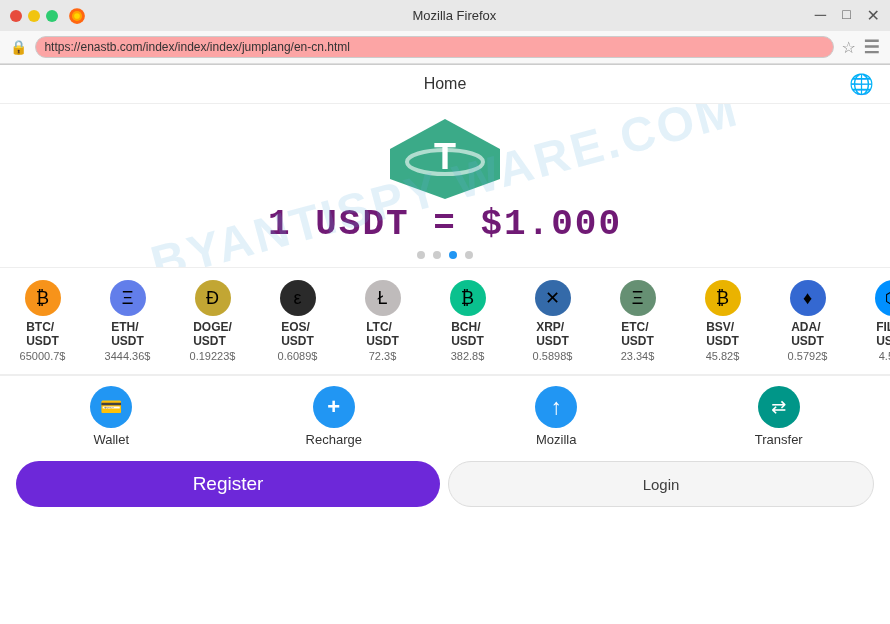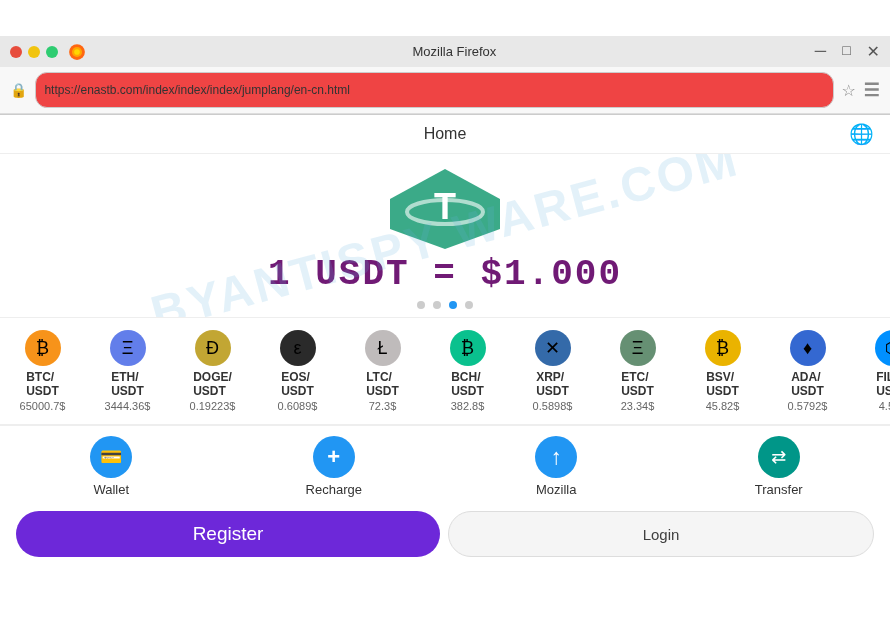--- a/index.html
+++ b/index.html
@@ -1,30 +1,30 @@
 <!DOCTYPE html>
 <html><head>
   <meta charset="utf-8">
   <style>
     * { margin: 0; padding: 0; box-sizing: border-box; }
     body { width: 890px; height: 624px; font-family: Arial, sans-serif; background: #fff; overflow: hidden; }
 
     
     .browser-chrome { background: #f0f0f0; border-bottom: 1px solid #ccc; }
-    .title-bar { display: flex; align-items: center; padding: 6px 10px; background: #e8e8e8; margin-top: 36px; }
+    .title-bar { display: flex; align-items: center; padding: 6px 10px; background: #e8e8e8; }
     .window-controls { display: flex; gap: 6px; margin-right: 10px; }
     .win-btn { width: 12px; height: 12px; border-radius: 50%; border: none; cursor: pointer; }
     .win-close { background: #e74c3c; }
     .win-min { background: #f1c40f; }
     .win-max { background: #2ecc71; }
     .firefox-icon { width: 18px; height: 18px; margin-right: 8px; }
     .title-text { flex: 1; text-align: center; font-size: 13px; color: #333; }
     .address-bar { display: flex; align-items: center; padding: 5px 10px; background: #f8f8f8; border-bottom: 1px solid #ddd; gap: 8px; }
     .addr-icon { color: #555; font-size: 14px; }
-    .addr-input { flex: 1; padding: 10px 8px; border: 1px solid #ccc; border-radius: 12px; font-size: 12px; background: #ef4444; color: #333; }
+    .addr-input { flex: 1; padding: 3px 8px; border: 1px solid #ccc; border-radius: 12px; font-size: 12px; background: #fca5a5; color: #333; }
     .addr-star { color: #888; font-size: 16px; }
     .addr-menu { color: #888; font-size: 18px; font-weight: bold; cursor: pointer; }
 
     
     .page-content { height: calc(624px - 70px); background: #fff; overflow: hidden; display: flex; flex-direction: column; }
 
     
     .top-nav { display: flex; align-items: center; justify-content: center; padding: 10px 16px; border-bottom: 1px solid #eee; position: relative; }
     .nav-title { font-size: 16px; color: #333; }
     .globe-icon { position: absolute; right: 16px; color: #555; font-size: 20px; cursor: pointer; }

